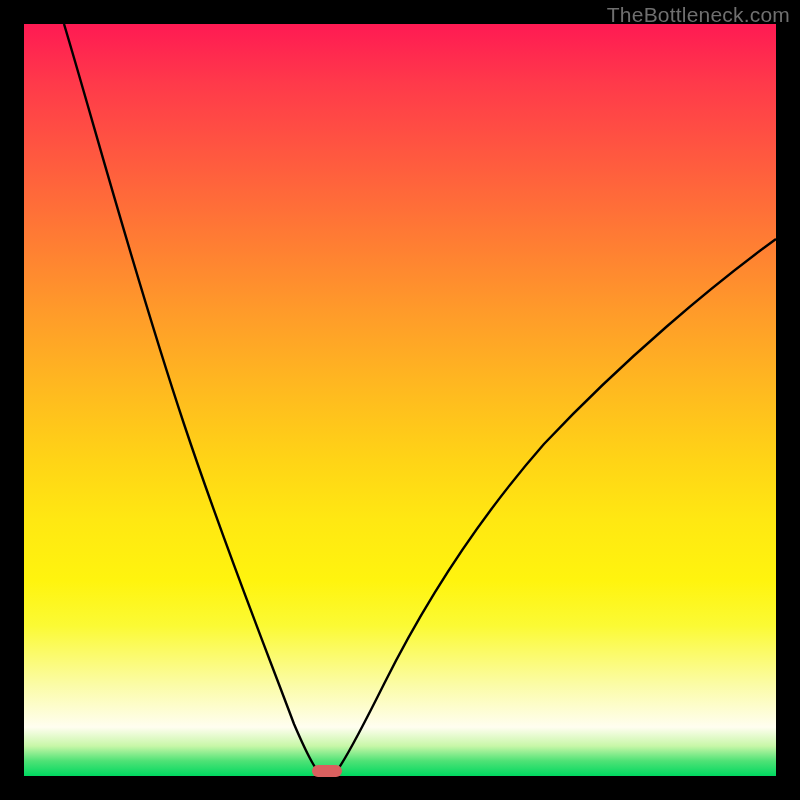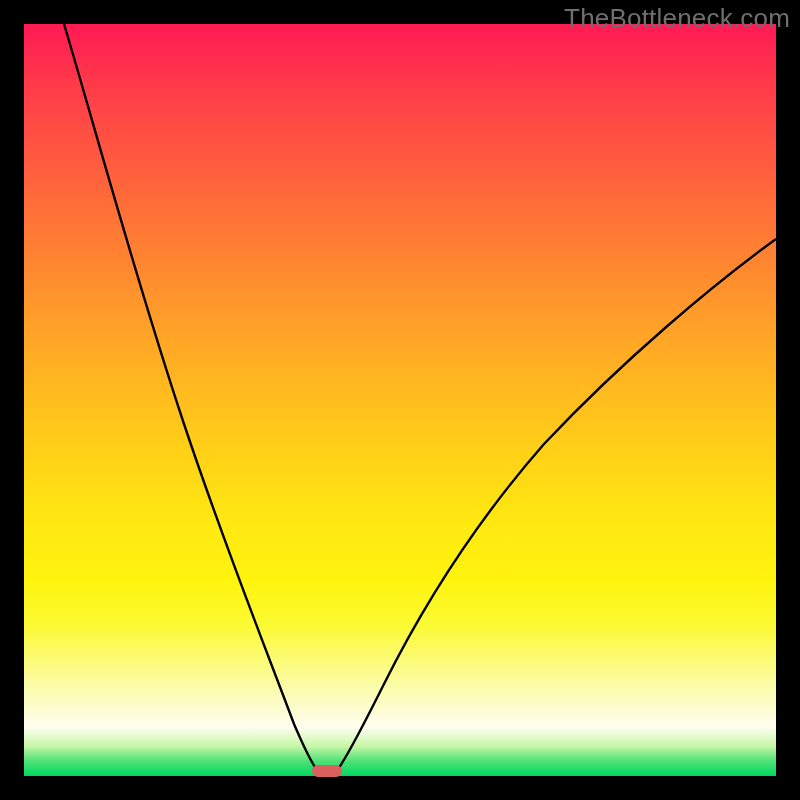--- a/index.html
+++ b/index.html
@@ -56,21 +56,21 @@
     left: 0;
     top: 0;
     width: 752px;
     height: 752px;
   }
   .watermark {
     position: absolute;
     top: 3px;
     right: 10px;
     color: #6f6f6f;
-    font-size: 26px;
+    font-size: 21px;
     letter-spacing: 0.2px;
     font-weight: 500;
   }
 </style>
 </head>
 <body>
 
 <div class="frame">
   <div class="plot-area">
 

